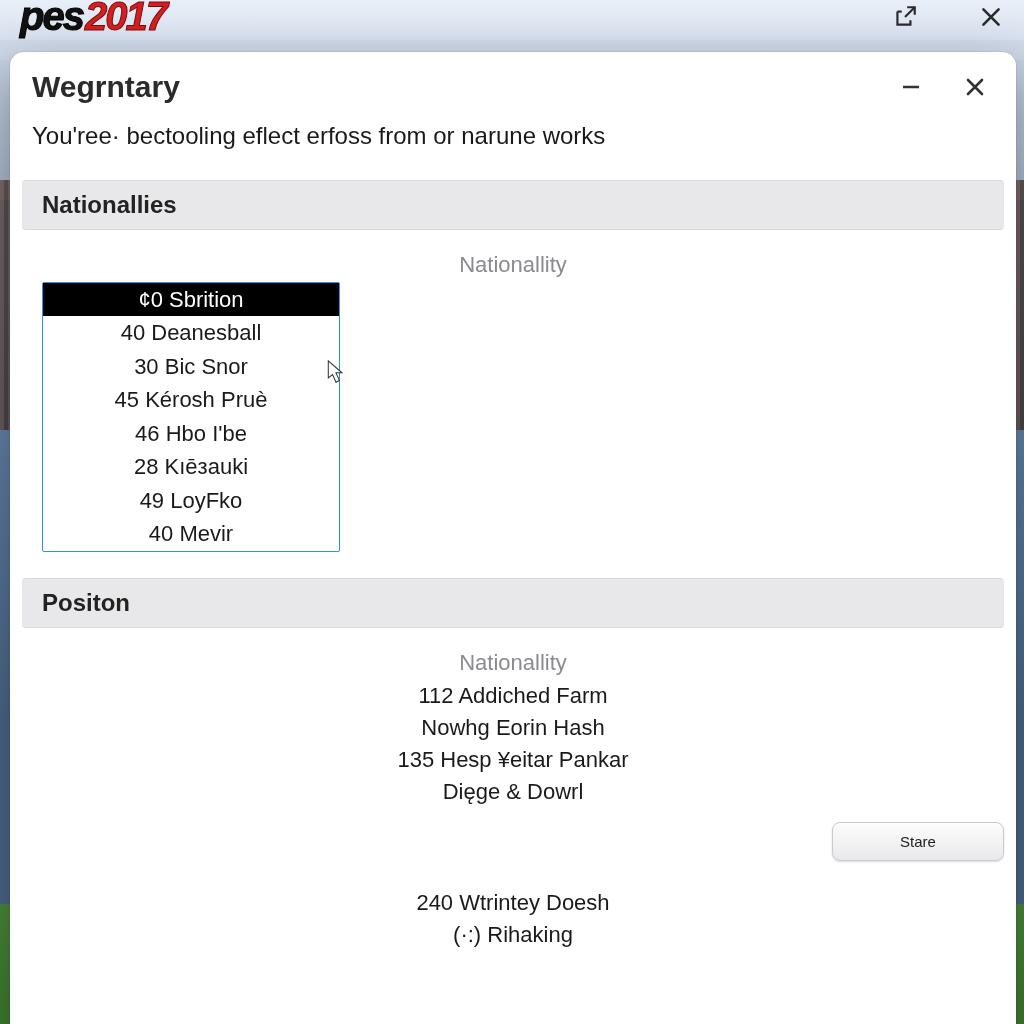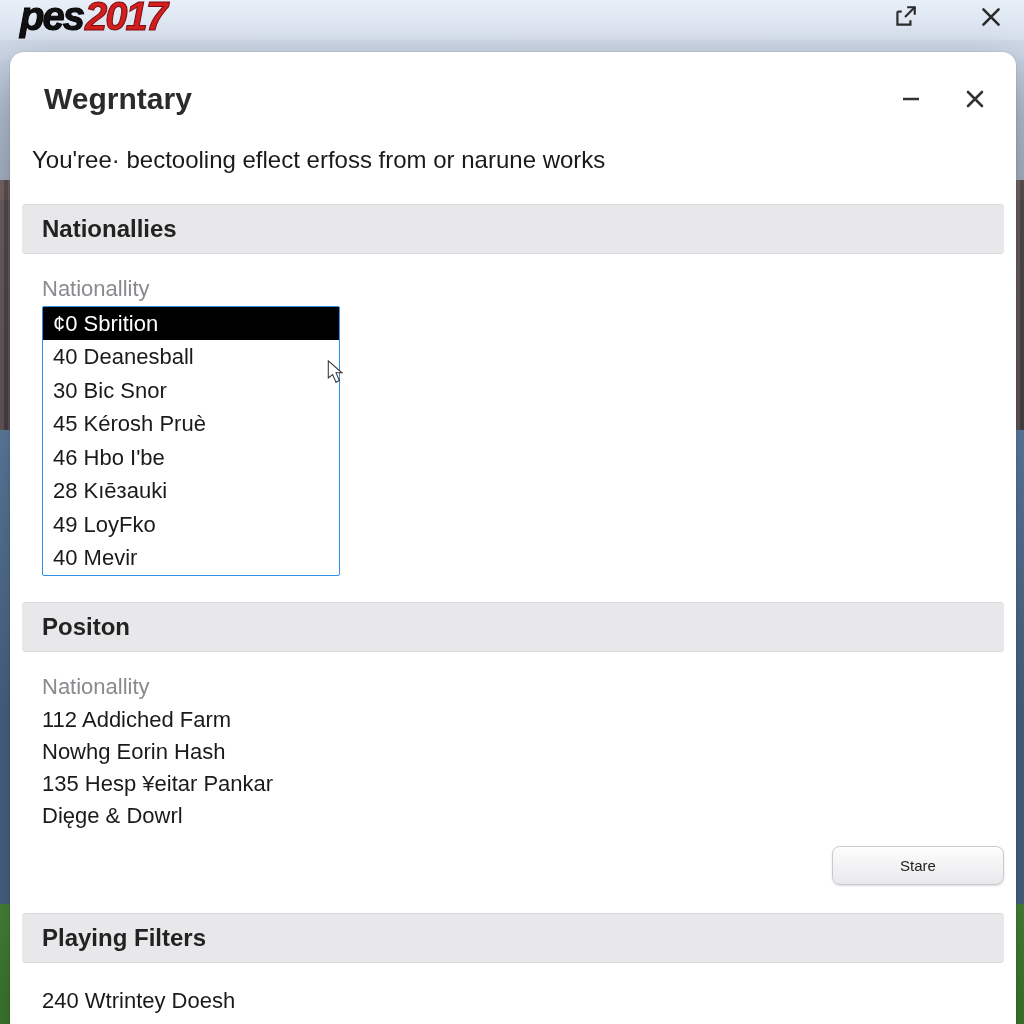--- a/index.html
+++ b/index.html
@@ -28,29 +28,29 @@
   .logo .year{color:#d31f1f;-webkit-text-stroke:1px #7a0c0c;margin-left:2px;}
   .topright{position:absolute;right:20px;top:4px;display:flex;gap:60px;align-items:center;}
   .topright svg{width:26px;height:26px;display:block;}
   
   .modal{position:absolute;left:10px;right:8px;top:52px;bottom:0;
     background:#fff;border-radius:14px 14px 0 0;
     box-shadow:0 20px 50px rgba(0,0,0,.35),0 0 0 1px rgba(0,0,0,.05);
     display:flex;flex-direction:column;overflow:hidden;}
   .titlebar{display:flex;align-items:center;justify-content:space-between;
     padding:18px 24px 18px 22px;}
-  .titlebar h1{margin:12px;font-size:30px;font-weight:600;color:#2b2b2b;}
+  .titlebar h1{margin:0;font-size:30px;font-weight:600;color:#2b2b2b;}
   .wincontrols{display:flex;gap:30px;align-items:center;}
   .wincontrols .btn{width:34px;height:34px;display:flex;align-items:center;justify-content:center;
     border-radius:4px;cursor:pointer;}
   .wincontrols svg{width:24px;height:24px;}
   .intro{padding:0 22px 18px 22px;font-size:24px;color:#1a1a1a;}
   .section-hdr{background:#e8e8ea;border-top:1px solid #d8d8dc;border-bottom:1px solid #d8d8dc;
     padding:10px 20px;font-size:24px;font-weight:700;color:#222;margin:12px 12px;border-radius:4px;}
-  .section-body{padding:10px 20px 14px 20px;margin:0 12px;}
+  .section-body{padding:10px 20px 14px 20px;margin:0 12px;text-align:center;}
   .field-label{color:#8a8a8f;font-size:22px;margin-bottom:4px;}
   
   .dropdown{position:relative;width:296px;border:1px solid #2e90e6;border-radius:2px;
     background:#fff;font-size:22px;color:#1a1a1a;line-height:1.43;}
   .dropdown .opt{padding:1px 10px 1px 10px;white-space:nowrap;cursor:pointer;}
   .dropdown .opt.selected{background:#000000;color:#fff;}
   .plain-list .row{font-size:22px;color:#1a1a1a;padding:3px 0;}
   .btn-3d{display:inline-block;min-width:118px;text-align:center;
     font-size:15px;color:#222;padding:10px 26px;border-radius:8px;
     background:linear-gradient(#fdfdfd,#e9e9ec);
@@ -133,21 +133,20 @@
         <div class="row">112 Addiched Farm</div>
         <div class="row">Nowhg Eorin Hash</div>
         <div class="row">135 Hesp ¥eitar Pankar</div>
         <div class="row">Dięge &amp; Dowrl</div>
       </div>
   </div>
   <div class="action-row">
     <span class="btn-3d">Stare</span>
   </div>
 
-  <div class="section-hdr">Playing Filters</div>
   <div class="section-body">
     <div class="plain-list" id="play-list">
         <div class="row">240 Wtrintey Doesh</div>
         <div class="row">(·:) Rihaking</div>
       </div>
   </div>
 
 </div>
 
 <svg class="cursor" style="left:327px;top:360px" viewBox="0 0 20 28">

